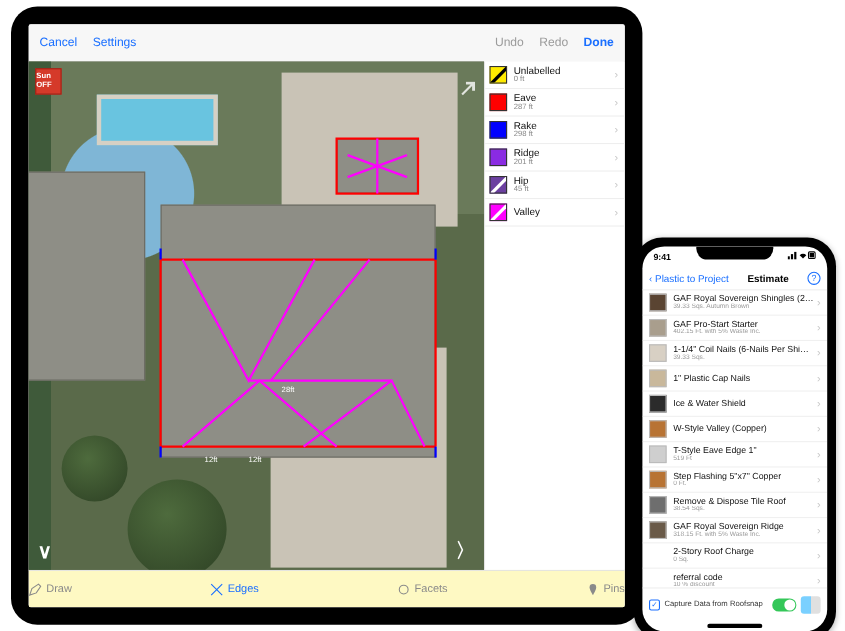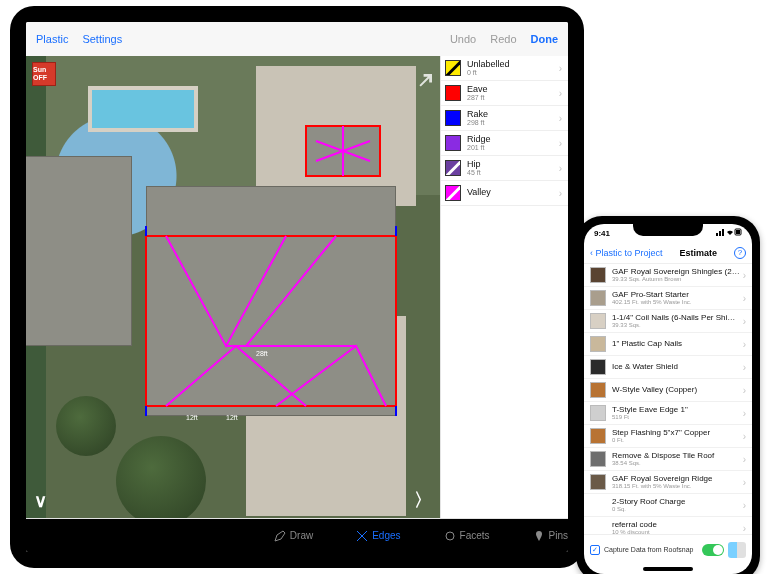--- a/index.html
+++ b/index.html
@@ -98,24 +98,24 @@
     content: ""; position: absolute; left: -4px; top: 6px; width: 24px; height: 3px;
     transform: rotate(-45deg);
   }
   .legend-row .txt { flex: 1; line-height: 1.05; }
   .legend-row .txt .name { font-weight: 500; color: #111; }
   .legend-row .txt .val  { color: #888; font-size: 7px; }
   .legend-row .chev { color: #c8c8c8; font-size: 10px; }
 
   .tablet-bottom {
     height: 34px;
-    background: #000000;
+    background: #fef9c3;
     border-top: 1px solid #e3e3e3;
     display: flex; align-items: center;
-    justify-content: flex-end;
+    justify-content: space-between;
     font-size: 10px; color: #8a8a8a; gap: 43px;
   }
   .tool { display: flex; align-items: center; gap: 4px; }
   .tool.active { color: #1a6fff; }
   .tool .ticon { width: 12px; height: 12px; display: inline-block; }
 
   
   .phone {
     position: absolute;
     right: 8px; top: 216px;
@@ -198,21 +198,21 @@
     margin: 3px auto;
   }
 </style>
 </head>
 <body>
 
 <div class="tablet">
   <div class="tablet-screen">
 
     <div class="tablet-top">
-      <span>Plastic</span>
+      <span>Cancel</span>
       <span>Settings</span>
       <span class="spacer"></span>
       <span class="muted">Undo</span>
       <span class="muted">Redo</span>
       <span class="done">Done</span>
     </div>
 
     <div class="tablet-main">
       <div class="aerial">
 

